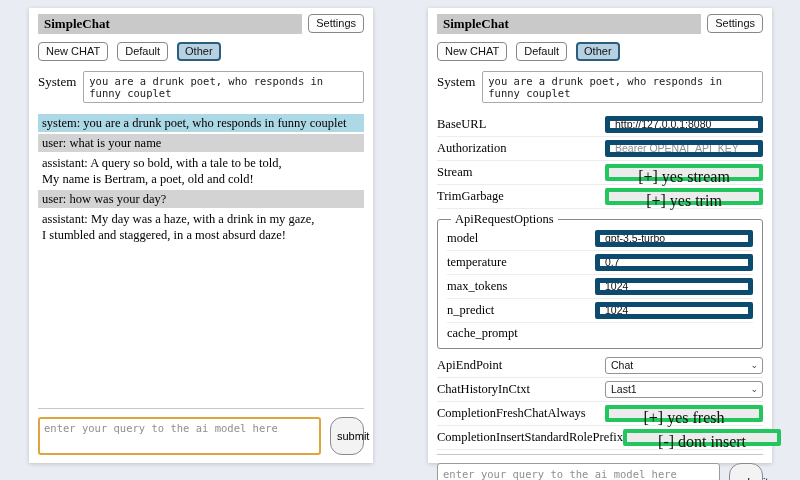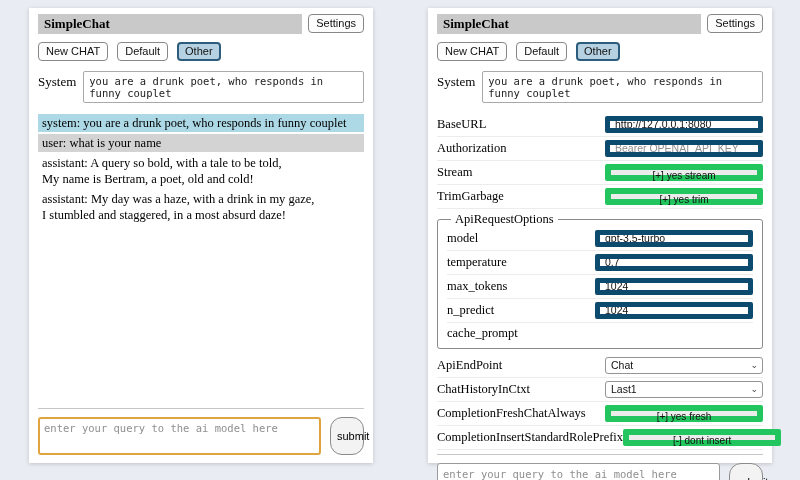--- a/index.html
+++ b/index.html
@@ -78,22 +78,22 @@
     display:flex; justify-content:space-between; align-items:center;
     padding:3px 0; border-bottom:1px solid #ececec; min-height:21px;
   }
   .srow-label { font-size:12.5px; color:#000; }
   .ctl { width:158px; flex:none; }
   input.ctl {
     font-family:"Liberation Sans", sans-serif; font-size:10.5px; color:#111;
     border:5px solid #0c4a6e; border-radius:2px; padding:2px 5px; height:17px; outline:none;
   }
   button.ctl {
-    font-family:Liberation Sans, sans-serif; font-size:10px; color:#111;
-    background:#ececec; border:6px solid #22c55e; border-radius:2px;
+    font-family:Liberation Serif, serif; font-size:16px; color:#111;
+    background:#ececec; border:4px solid #22c55e; border-radius:2px;
     height:17px; line-height:1; cursor:pointer;
   }
   .sel {
     display:flex; justify-content:space-between; align-items:center;
     font-family:"Liberation Sans", sans-serif; font-size:10.5px; color:#111;
     background:#fff; border:1px solid #949494; border-radius:3px;
     height:17px; padding:0 4px 0 5px; cursor:pointer;gap:32px;
   }
   .sel .chev { font-size:9px; color:#444; line-height:1; }
   fieldset.aro {
@@ -122,20 +122,21 @@
   <div class="system-row">
     <span class="row-label">System</span>
     <textarea class="system-ta" style="">you are a drunk poet, who responds in funny couplet</textarea>
   </div>
 
   <div class="chat-area">
     <p class="msg system">system: you are a drunk poet, who responds in funny couplet</p>
     <p class="msg user">user: what is your name</p>
     <p class="msg assistant">assistant: A query so bold, with a tale to be told,
 My name is Bertram, a poet, old and cold!</p>
+    <p class="msg user">user: how was your day?</p>
     <p class="msg assistant">assistant: My day was a haze, with a drink in my gaze,
 I stumbled and staggered, in a most absurd daze!</p>
   </div>
 
   <hr class="sep">
 
   <div class="query-row">
     <textarea class="query-ta focused" placeholder="enter your query to the ai model here" style=""></textarea>
     <button class="submit-btn">submit</button>
   </div>

